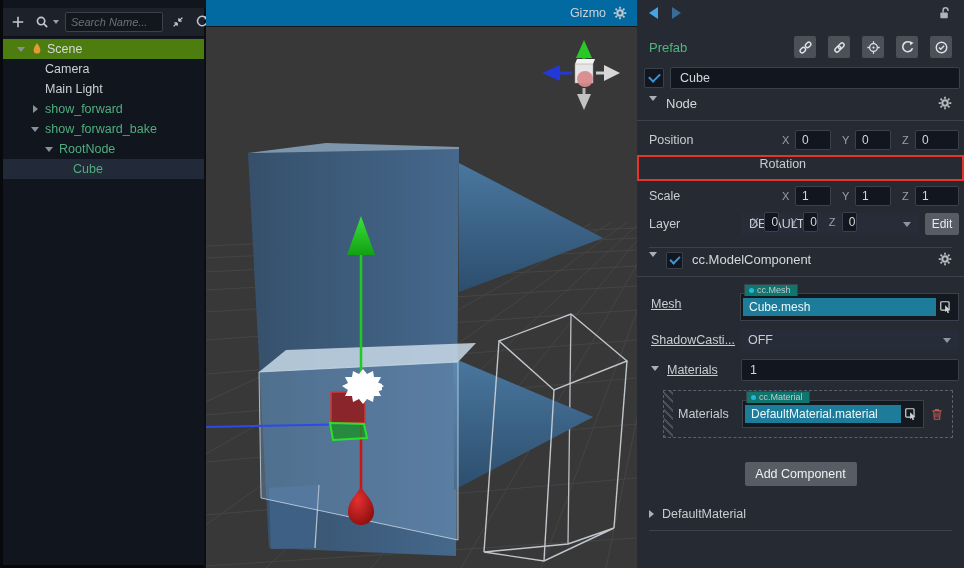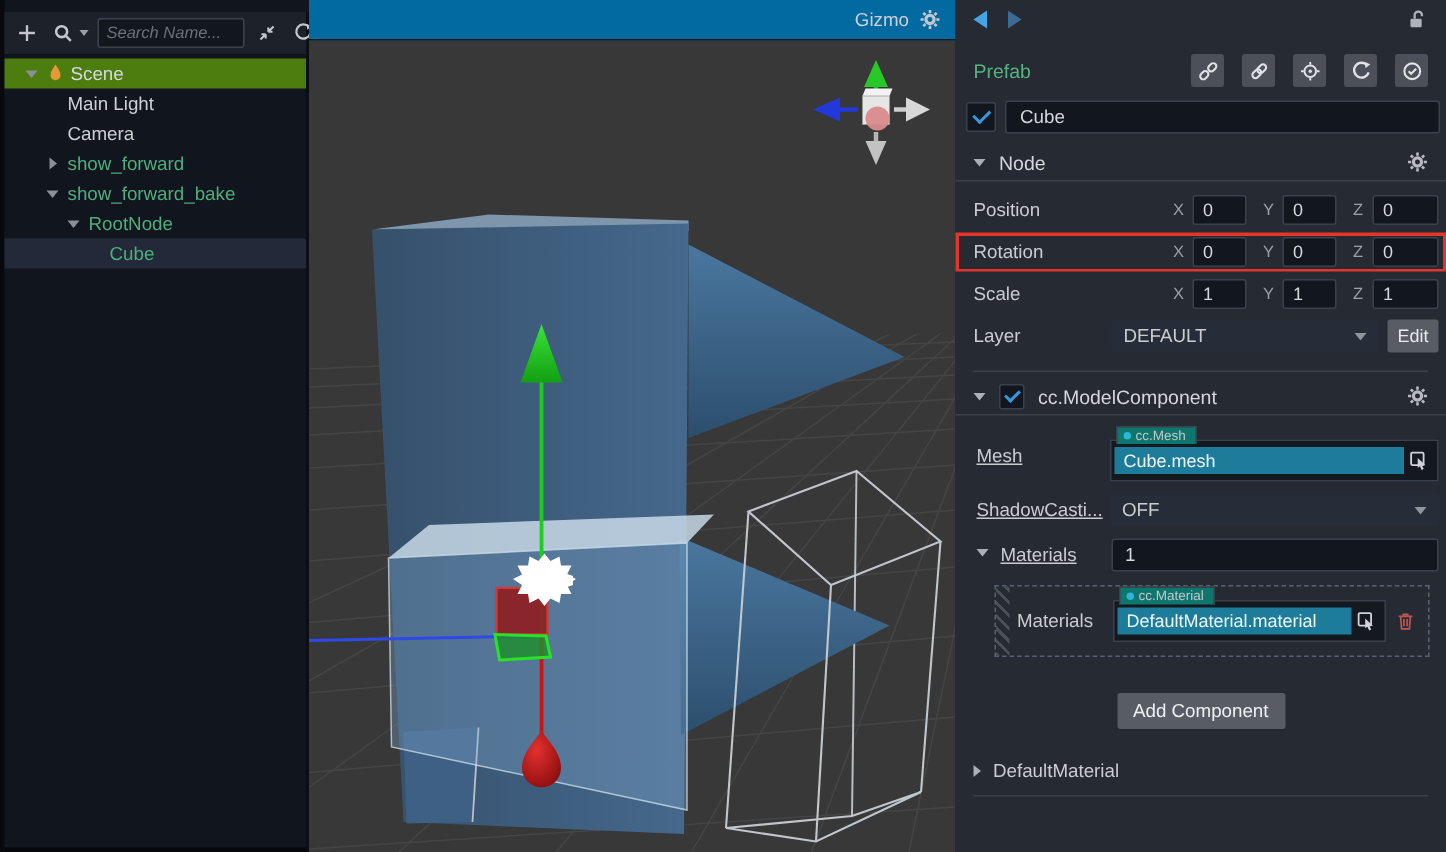--- a/index.html
+++ b/index.html
@@ -44,26 +44,26 @@
   .prefab-row{display:flex;align-items:center;margin-top:10px;padding:0 12px;}
   .prefab-label{color:#54b47f;font-size:13px;}
   .pbtns{margin-left:auto;display:flex;gap:12px;}
   .pbtn{width:22px;height:22px;background:#4b5059;border-radius:2px;display:grid;place-items:center;color:#e0e2e6;cursor:pointer;}
   .name-row{display:flex;align-items:center;gap:6px;margin:9px 4px 0 7px;}
   .chk{width:18px;height:18px;background:#12161e;border:1px solid #3a414c;border-radius:2px;position:relative;flex:0 0 auto;}
   .chk::after{content:"";position:absolute;left:4px;top:4px;width:9px;height:5px;border-left:2px solid #3598dc;border-bottom:2px solid #3598dc;transform:rotate(-45deg);}
   .chk.small{width:15px;height:15px;}
   .chk.small::after{left:3px;top:3px;width:8px;height:4px;}
   .name-field{flex:1;height:20px;background:#12161e;border:1px solid #3a414c;border-radius:2px;line-height:20px;padding-left:9px;color:#d4d7db;}
-  .sec-header{display:flex;align-items:center;height:24px;margin-top:7px;padding:0 12px;border-bottom:1px solid #3c414b;}
+  .sec-header{display:flex;height:24px;margin-top:7px;padding:0 12px;border-bottom:1px solid #3c414b;}
   .sec-title{margin-left:9px;color:#d4d7db;font-size:13px;}
   .sec-gear{margin-left:auto;color:#b8bcc2;}
   #node-vectors{margin:8px 2px 0 2px;}
   .vec-row{position:relative;display:flex;align-items:center;height:22px;margin-bottom:6px;padding-left:10px;gap:41px;}
-  .vec-row.highlight{box-shadow:0 0 0 2px #e5342b;}
+  .vec-row.highlight{box-shadow:0 0 0 2px #e5342b;flex-direction:column;}
   .vec-label{width:92px;flex:0 0 auto;}
   .axes{display:flex;flex:1;}
   .axis-group{display:flex;align-items:center;flex:1;}
   .axis-l{width:13px;color:#9aa0a8;font-size:11px;flex:0 0 auto;}
   .axis-field{flex:1;height:18px;background:#12161e;border:1px solid #3a414c;border-radius:2px;line-height:18px;padding-left:6px;color:#d4d7db;font-size:12px;margin-right:11px;}
   .axis-group:last-child .axis-field{margin-right:3px;}
   .layer-row{display:flex;align-items:center;height:22px;margin:2px 2px 0 2px;padding-left:10px;}
   .dropdown{flex:1;height:22px;background:#272d38;border-radius:2px;display:flex;align-items:center;padding:0 8px;color:#c9ccd1;cursor:pointer;}
   .dd-caret{margin-left:auto;width:0;height:0;border-left:4.5px solid transparent;border-right:4.5px solid transparent;border-top:5.5px solid #8f959d;}
   .edit-btn{width:34px;height:22px;background:#575c65;border-radius:2px;margin-left:6px;margin-right:3px;text-align:center;line-height:22px;color:#e8eaed;font-size:12px;cursor:pointer;}
@@ -141,25 +141,25 @@
           </span>
           <span class="flame">
             <svg class="ic" width="12" height="14" viewBox="0 0 16 18">
               <path d="M8 1 C5.5 5 3.5 7.5 3.5 10.5 a4.5 4.5 0 0 0 9 0 C12.5 7.5 10.5 5 8 1 Z" fill="#e39a35"></path>
             </svg>
           </span>
           <span class="tree-label t-scene">Scene</span>
         </div>
         <div class="tree-row" style="padding-left: 24px;">
           <span class="caret-box"></span>
-          <span class="tree-label t-normal">Main Light</span>
+          <span class="tree-label t-normal">Camera</span>
         </div>
         <div class="tree-row" style="padding-left: 24px;">
           <span class="caret-box"></span>
-          <span class="tree-label t-normal">Camera</span>
+          <span class="tree-label t-normal">Main Light</span>
         </div>
         <div class="tree-row" style="padding-left: 24px;">
           <span class="caret-box">
             <span class="caret-right" style="color: rgb(138, 144, 151);"></span>
           </span>
           <span class="tree-label t-green">show_forward</span>
         </div>
         <div class="tree-row" style="padding-left: 24px;">
           <span class="caret-box">
             <span class="caret-down" style="color: rgb(138, 144, 151);"></span>

